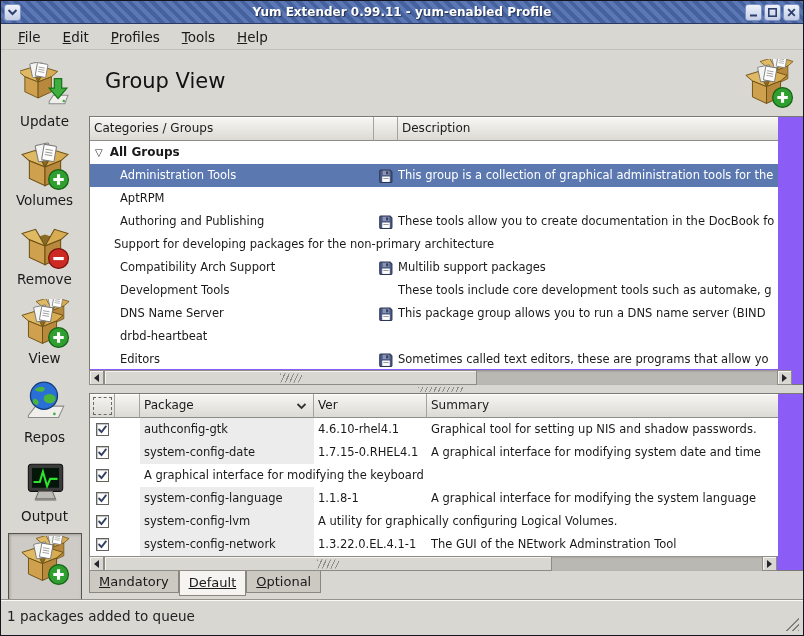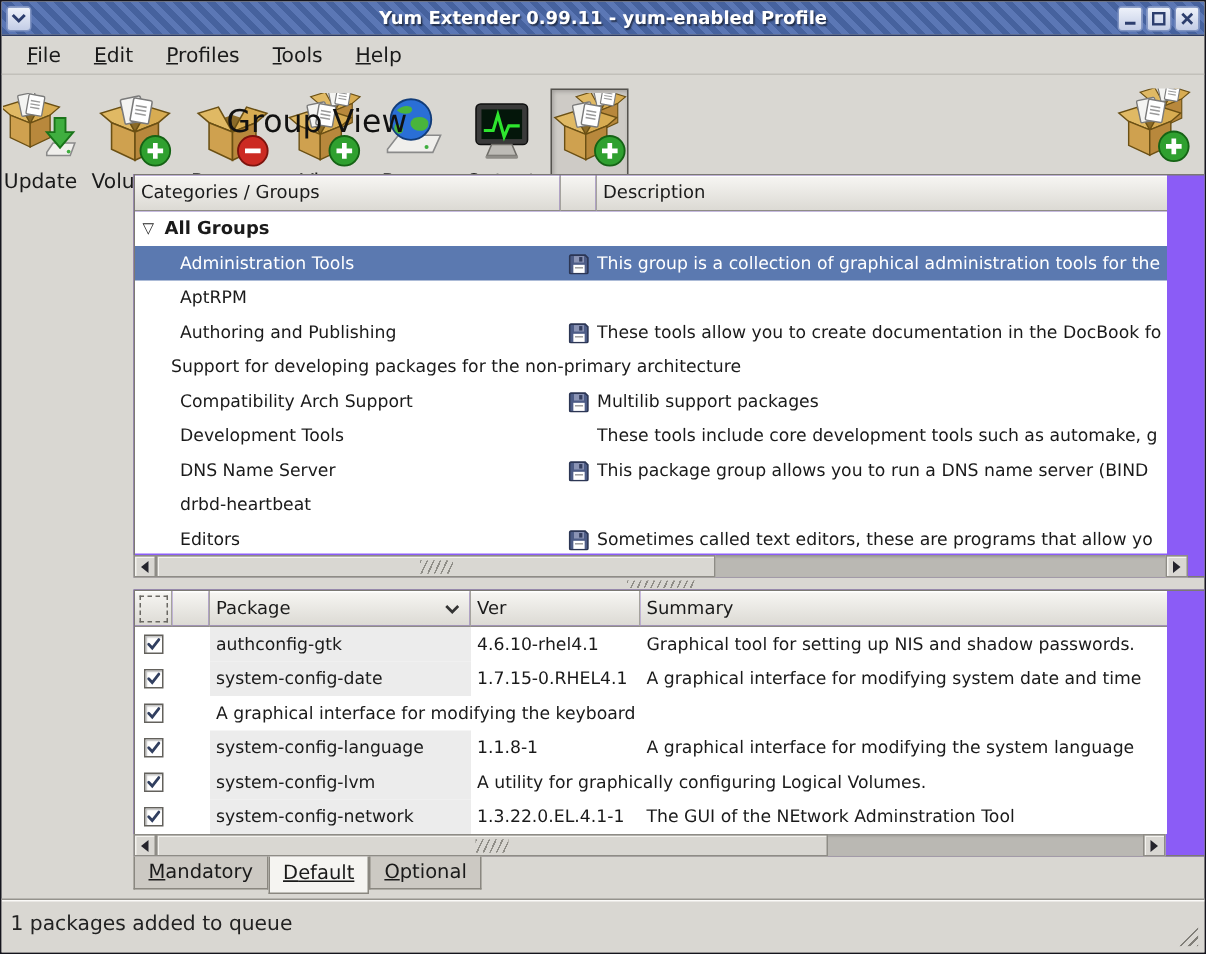--- a/index.html
+++ b/index.html
@@ -15,28 +15,28 @@
   .tb-btn { width:17px; height:17px; background:linear-gradient(#eef2fa,#c3cde6); border:1px solid #7f93c2; border-radius:3px; display:flex; align-items:center; justify-content:center; z-index:2; }
   .tb-left { margin-left:3px; }
   .tb-controls { position:absolute; right:3px; top:3px; display:flex; gap:2px; }
 
   
   .menubar { position:absolute; left:0; top:24px; width:802px; height:25px; display:flex; align-items:center; padding-left:10px; gap:8px; border-bottom:1px solid #c2c0ba; }
   .menu-item { padding:2px 7px; font-size:13.5px; }
   .accel { text-decoration:underline; }
 
   
-  .sidebar { position:absolute; left:0; top:50px; width:87px; height:548px; display:flex; flex-direction:row; align-items:flex-start; padding-top:8px; gap:7px; }
+  .sidebar { position:absolute; left:0; top:50px; width:87px; height:548px; display:flex; flex-direction:column; align-items:center; padding-top:8px; gap:7px; }
   .side-item { width:74px; display:flex; flex-direction:column; align-items:center; padding:2px 0 1px; border:1px solid transparent; }
   .side-item.active { border:1px solid #55534e; background:#cecbc6; box-shadow:inset 1px 1px 3px rgba(0,0,0,.22);gap:20px; }
   .side-label { font-size:13.5px; margin-top:1px; }
   .side-icon svg { display:block; }
 
   
-  .page-title { position:absolute; left:104px; top:68px; font-size:21px; font-weight:400; color:#111;margin-left:46px; }
+  .page-title { position:absolute; left:104px; top:68px; font-size:21px; font-weight:400; color:#111; }
   .page-icon { position:absolute; left:743px; top:58px; }
 
   .tableframe { position:absolute; left:88px; width:752px; background:#8b5cf6; border:1px solid #7b7973;text-decoration:underline; }
   .hrow { position:absolute; left:0; top:0; height:24px; display:flex; }
   .hcell { height:24px; line-height:22px; padding:0 4px; background:linear-gradient(#f7f6f3,#dcdad4); border-right:1px solid #a5a39d; border-bottom:1px solid #8e8c86; box-shadow:inset 0 1px 0 #fff; font-size:12px; white-space:nowrap; overflow:hidden; position:relative; }
   .hcell.focus { outline:1px dashed #6a6863; outline-offset:-4px; }
   .sortglyph { position:absolute; right:6px; top:9px; }
 
   
   #groupTable { top:115px; height:269px; }

